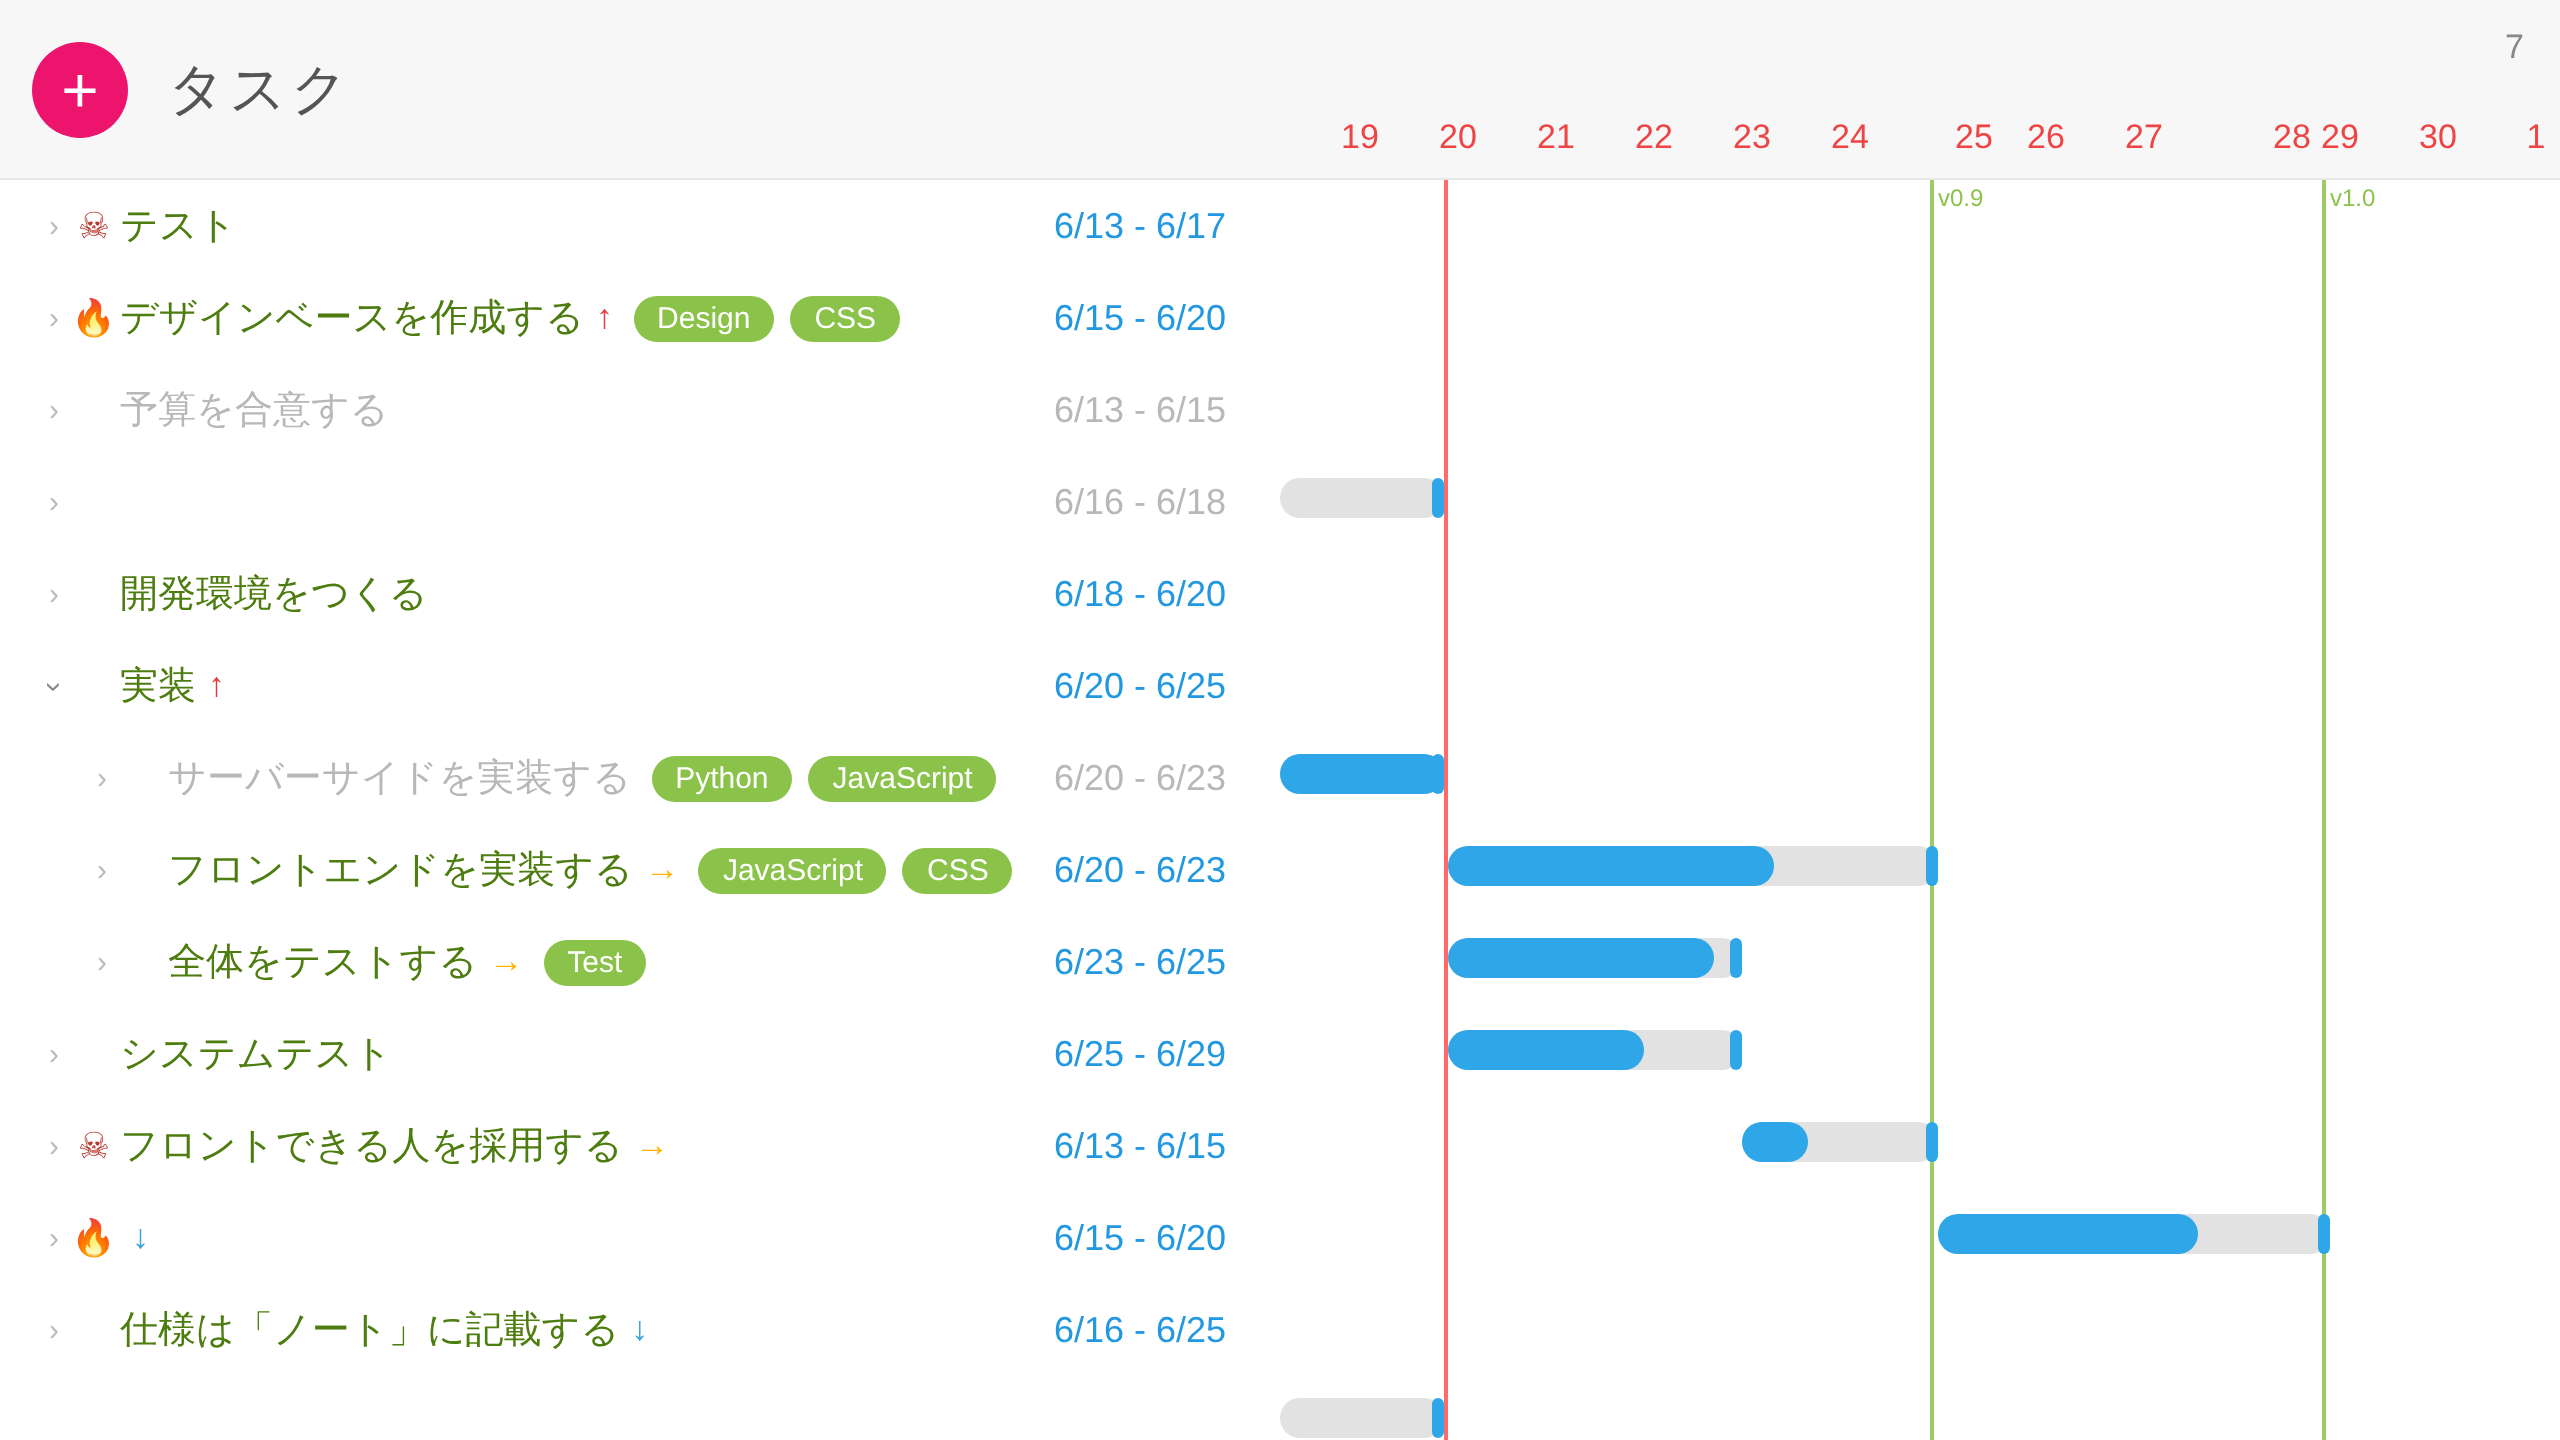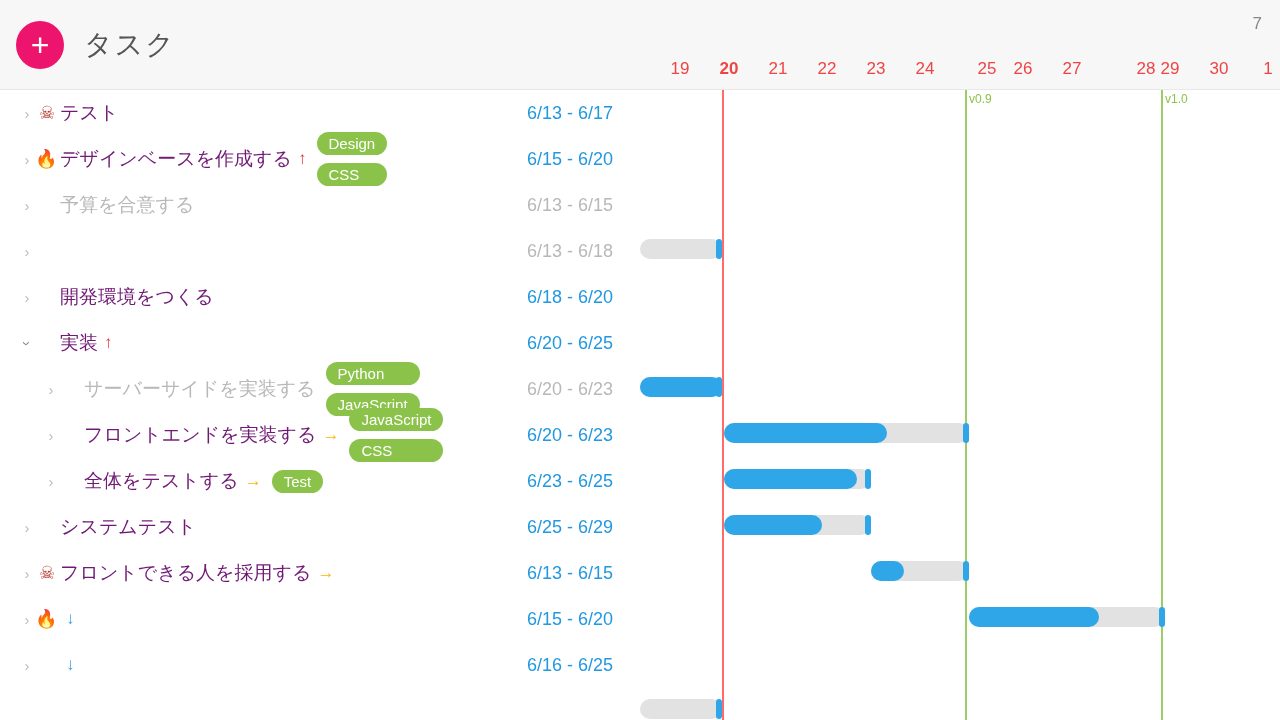--- a/index.html
+++ b/index.html
@@ -17,28 +17,28 @@
   .day-cell { position: absolute; bottom: 10px; font-size: 17px; color: #ef4444; text-align: right; transform: translateX(-50%); }
 
   
   .body { position: relative; flex: 1; }
   .rows { position: relative; }
   .row { height: 46px; display: flex; align-items: center; position: relative; }
   .left { width: 640px; display: flex; align-items: center; padding-left: 20px; position: relative; overflow: hidden; }
   .chevron { width: 14px; display:inline-flex; justify-content:center; color: #bbb; font-size: 15px; margin-right: 2px; }
   .chevron.open { transform: rotate(90deg); color: #888; }
   .row .icon-slot { width: 22px; display:inline-flex; justify-content:center; align-items:center; margin-right: 2px; }
-  .title { font-size: 19px; color: #701a75; cursor: pointer; white-space: nowrap; }
+  .title { font-size: 19px; color: #4d7c0f; cursor: pointer; white-space: nowrap; }
   .title.muted { color: #b8b8b8; }
   .indent-1 { padding-left: 44px; }
   .prio { margin-left: 6px; font-size: 17px; display:inline-flex; }
   .prio-up { color: #e03a3a; font-weight: bold; }
   .prio-right { color: #ffb400; font-weight: bold; }
   .prio-down { color: #3aa0e0; font-weight: bold; }
-  .tags { display: inline-flex; gap: 8px; margin-left: 10px; flex-direction: column; }
+  .tags { display: inline-flex; gap: 8px; margin-left: 10px; }
   .tag { background: #8bc34a; color: #fff; font-size: 15px; padding: 3px 12px; border-radius: 14px; white-space: nowrap; }
   .dates { position:absolute; left: 527px; font-size: 18px; color: #2198e0; white-space: nowrap; }
   .dates.muted { color: #b8b8b8; }
   .bar-bg { position: absolute; height: 20px; border-radius: 10px; background: #e2e2e2; }
   .bar-fg { position: absolute; height: 20px; border-radius: 10px; background: #2ea6e8; }
   .handle { position: absolute; width: 6px; height: 20px; border-radius: 3px; background: #2ea6e8; }
 
   
   .skull { color: #b8372e; font-size: 18px; }
   .fire { color: #5a5a5a; font-size: 18px; }
@@ -59,21 +59,21 @@
 <div class="app">
 
   <div class="header">
     <div class="add-btn">
       <span>+</span>
     </div>
     <div class="header-title">タスク</div>
     <div class="month-label">7</div>
     <div class="timeline-header" id="timeline-days">
         <div class="day-cell" style="left: 40px;">19</div>
-        <div class="day-cell" style="left: 89px; font-weight: bold;">20</div>
+        <div class="day-cell" style="left: 89px;">20</div>
         <div class="day-cell" style="left: 138px;">21</div>
         <div class="day-cell" style="left: 187px;">22</div>
         <div class="day-cell" style="left: 236px;">23</div>
         <div class="day-cell" style="left: 285px;">24</div>
         <div class="day-cell" style="left: 347px;">25</div>
         <div class="day-cell" style="left: 383px;">26</div>
         <div class="day-cell" style="left: 432px;">27</div>
         <div class="day-cell" style="left: 481px; margin-left: 25px;">28</div>
         <div class="day-cell" style="left: 530px;">29</div>
         <div class="day-cell" style="left: 579px;">30</div>
@@ -123,21 +123,21 @@
             <span class="chevron">›</span>
             <span class="icon-slot"></span>
             <span class="title muted">予算を合意する</span>
             <span class="dates muted">6/13 - 6/15</span>
           </div>
         </div>
         <div class="row">
           <div class="left">
             <span class="chevron">›</span>
             <span class="icon-slot"></span>
-            <span class="dates muted">6/13 - 6/18</span>
+            <span class="dates muted">6/16 - 6/18</span>
           </div>
         </div>
         <div class="row">
           <div class="left">
             <span class="chevron">›</span>
             <span class="icon-slot"></span>
             <span class="title">開発環境をつくる</span>
             <span class="dates">6/18 - 6/20</span>
           </div>
         </div>
@@ -213,20 +213,21 @@
               <span class="fire">🔥</span>
             </span>
             <span class="prio prio-down">↓</span>
             <span class="dates">6/15 - 6/20</span>
           </div>
         </div>
         <div class="row">
           <div class="left">
             <span class="chevron">›</span>
             <span class="icon-slot"></span>
+            <span class="title">仕様は「ノート」に記載する</span>
             <span class="prio prio-down">↓</span>
             <span class="dates">6/16 - 6/25</span>
           </div>
         </div>
       </div>
     <div class="chart-area" id="chart-area">
         <div class="bar-bg" style="left: 0px; top: 59px; width: 82px;"></div>
         <div class="handle" style="left: 76px; top: 59px;"></div>
         <div class="bar-bg" style="left: 0px; top: 197px; width: 82px;"></div>
         <div class="bar-fg" style="left: 0px; top: 197px; width: 82px;"></div>

